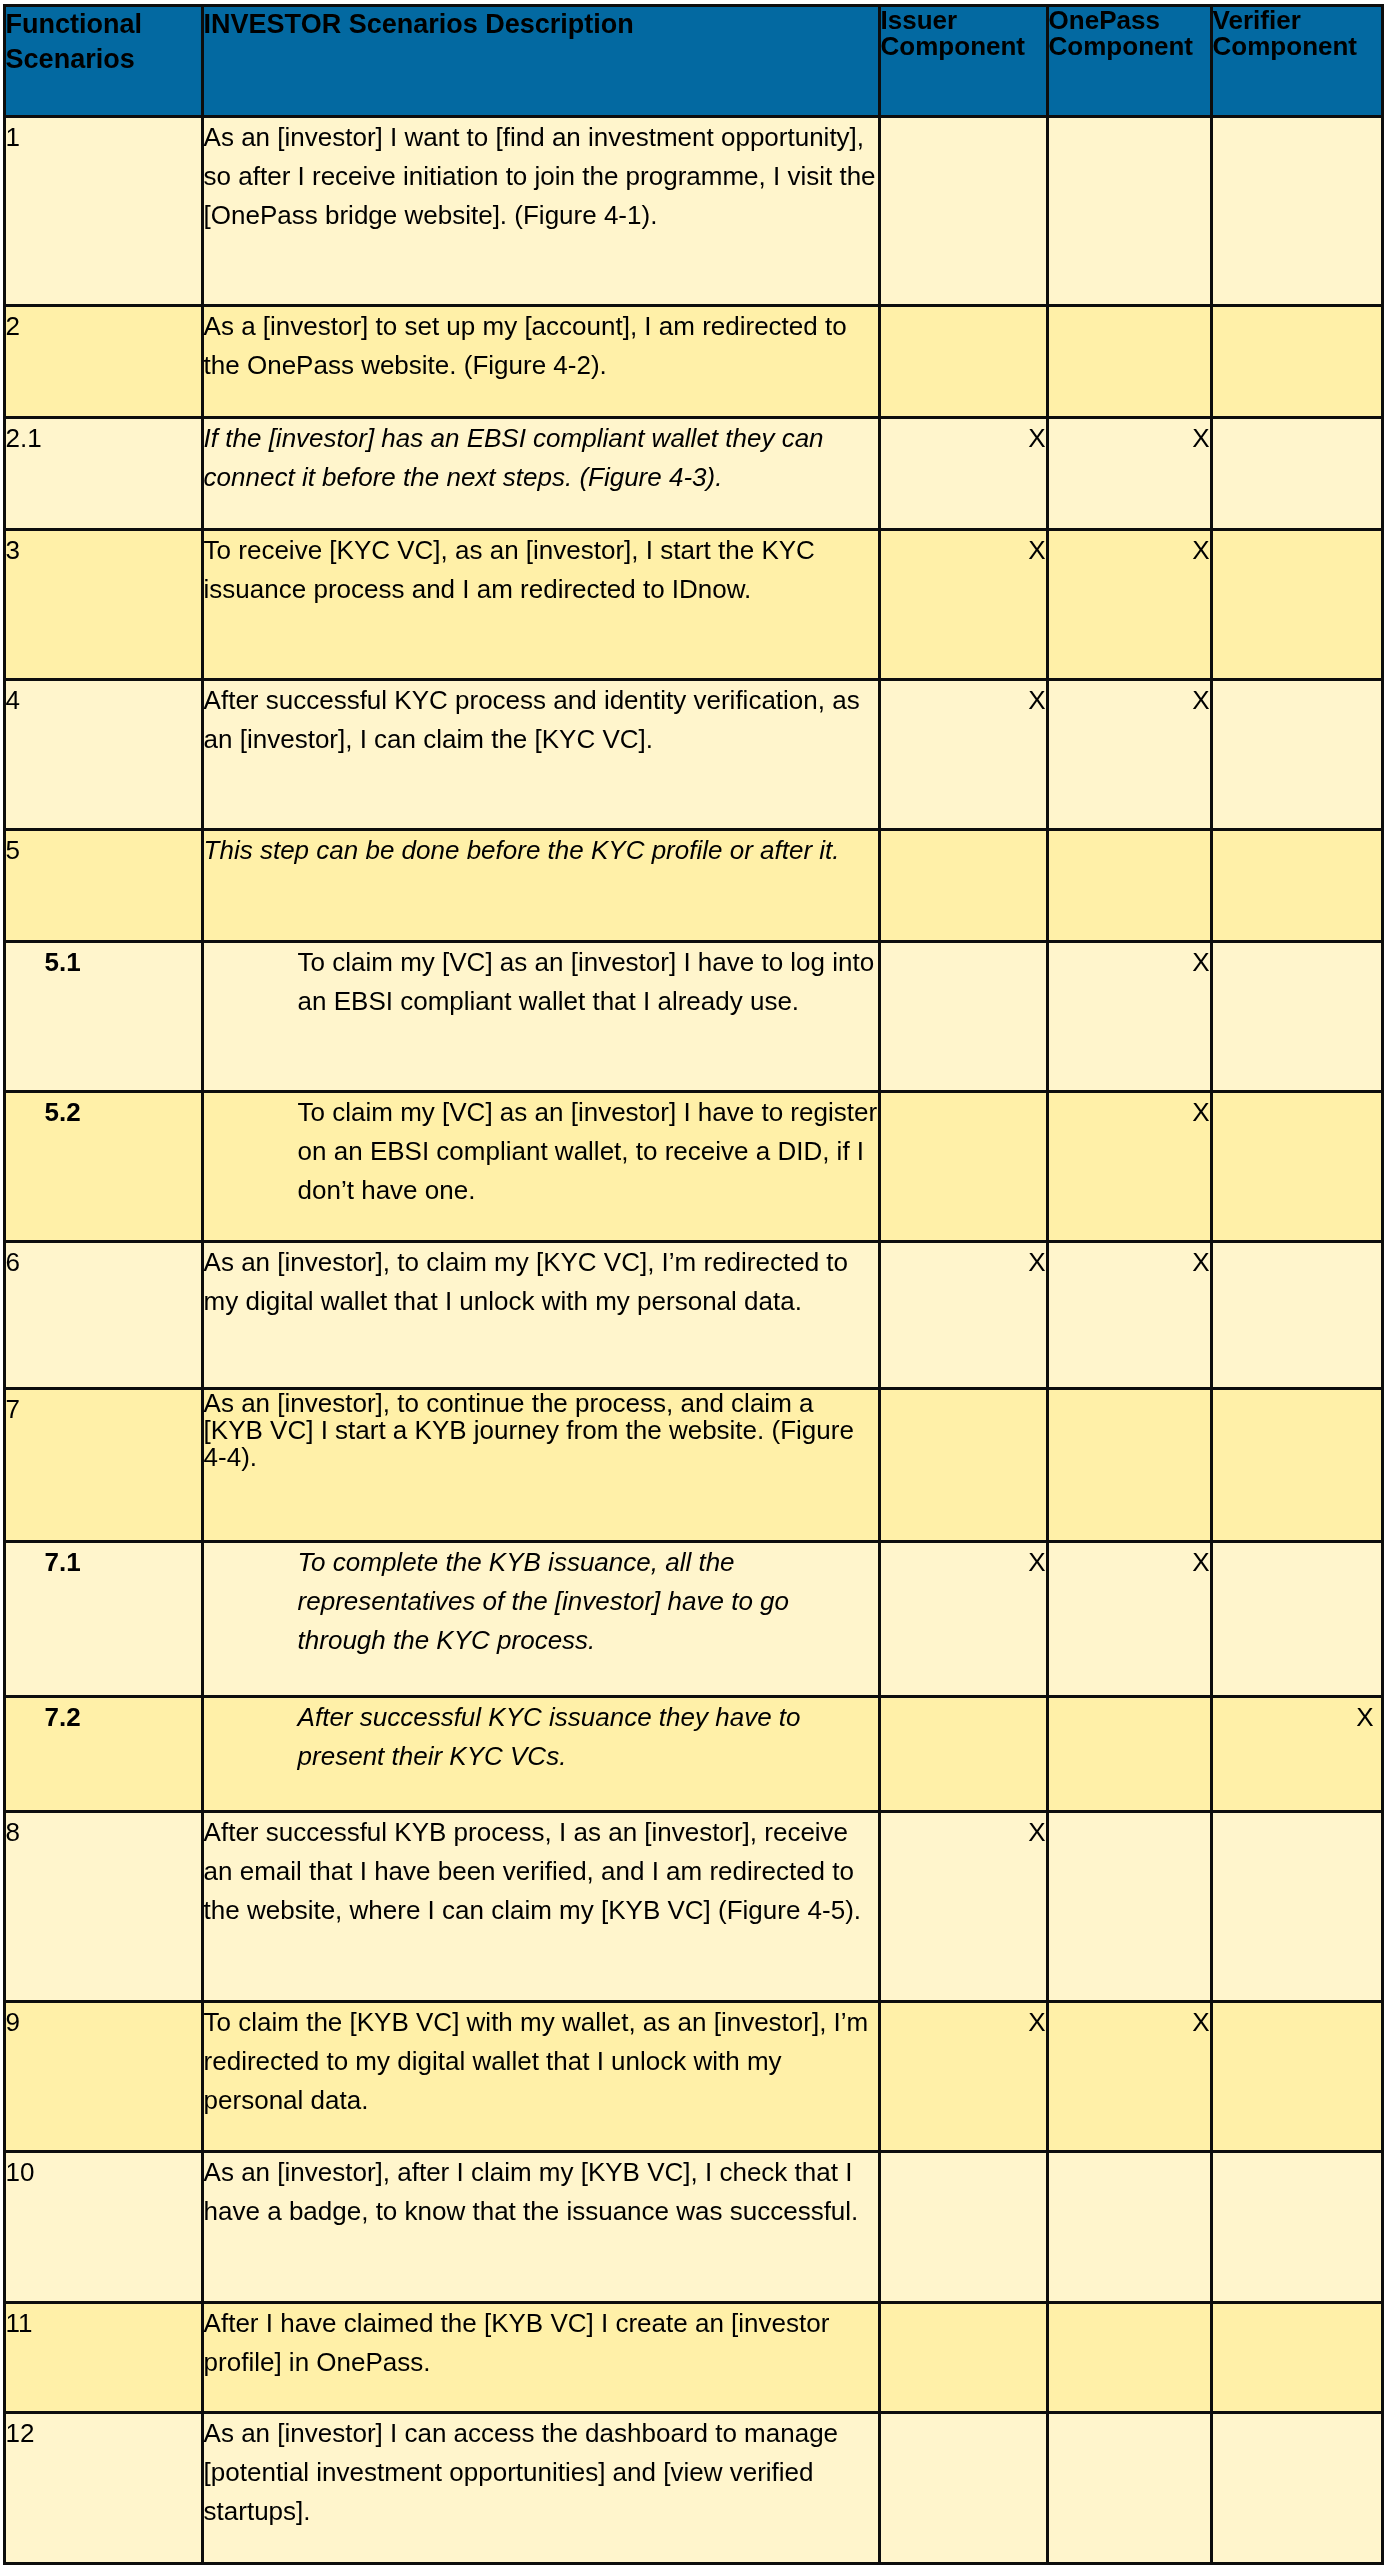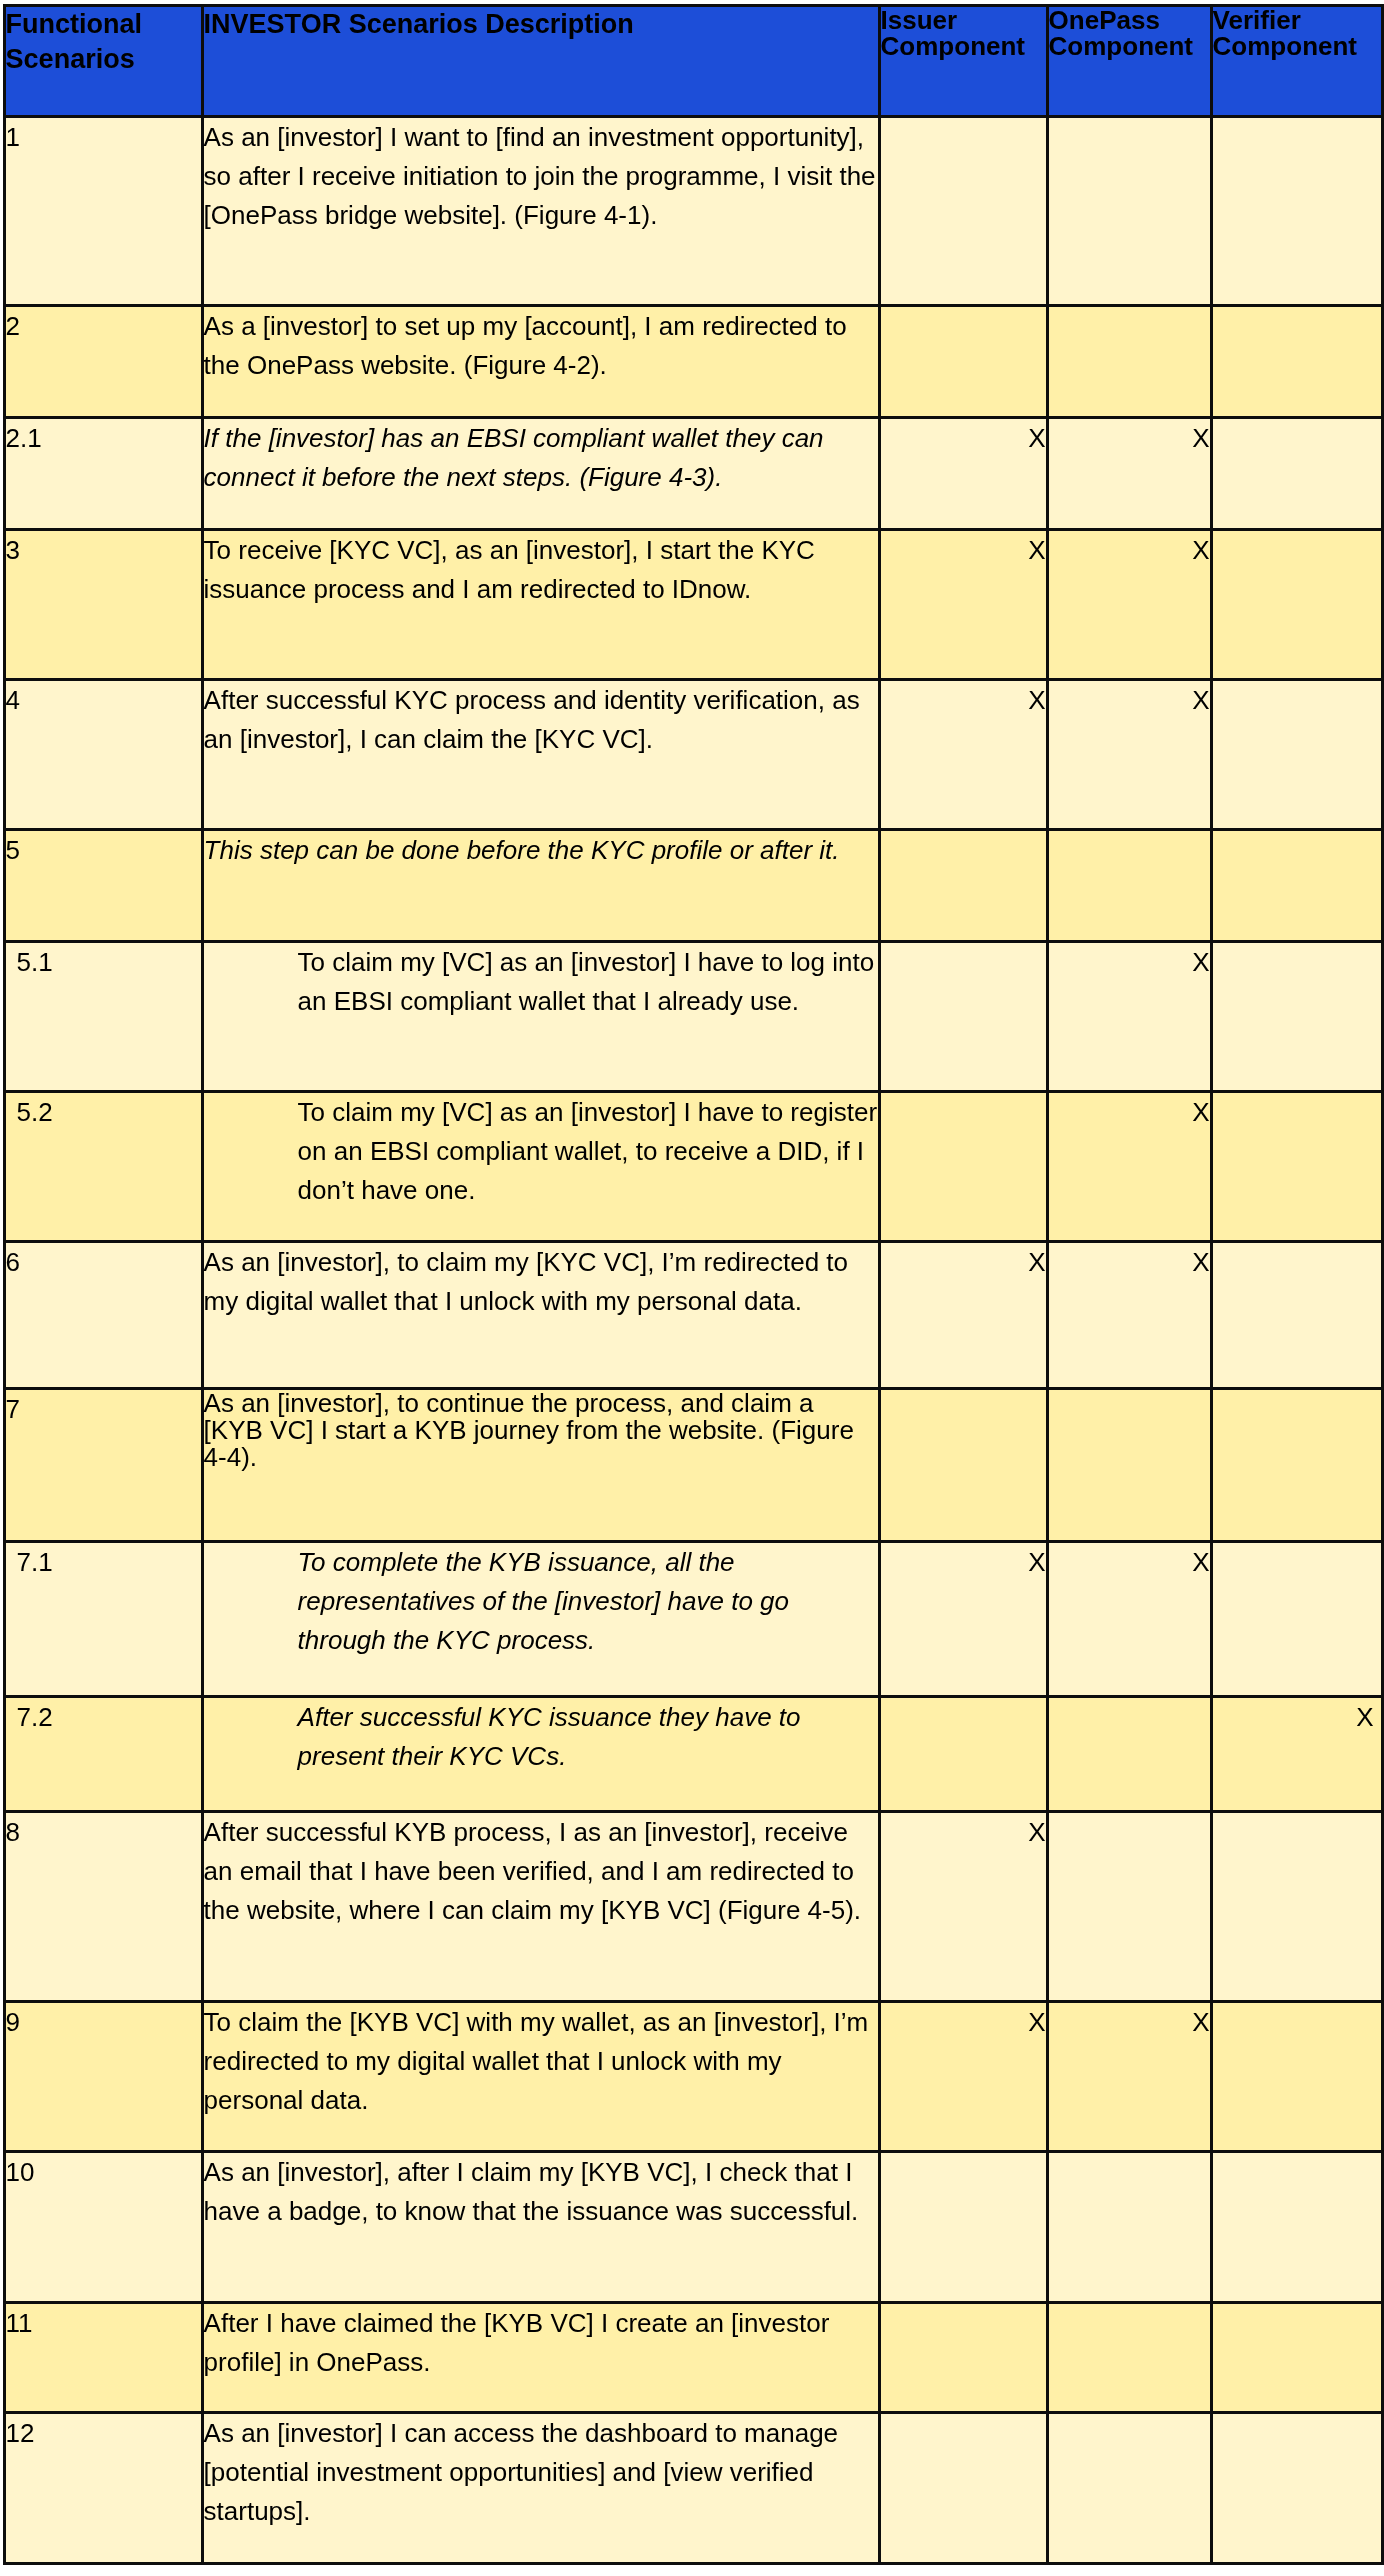--- a/index.html
+++ b/index.html
@@ -4,28 +4,28 @@
 <style>
   html, body { margin:0; padding:0; background:#ffffff; }
   body { width:1385px; height:2576px; position:relative; font-family:"Liberation Sans", sans-serif; color:#000; }
   table.grid {
     position:absolute; left:2.6px; top:3.5px; width:1378px;
     border-collapse:collapse; table-layout:fixed;
   }
   table.grid td, table.grid th {
     border:3.5px solid #0d0d0d; vertical-align:top; padding:0;
   }
-  th { background:#1d4ed8; text-align:left; font-weight:bold; }
+  th { background:#0369a1; text-align:left; font-weight:bold; }
   th.big { font-size:27px; line-height:35px; padding:19px 14px 0 14px; }
   th.small { font-size:26px; line-height:26px; padding:19px 12px 0 12px; }
   tr.hdr { height:111px; }
   tr.odd td { background:#FFF5CC; }
   tr.even td { background:#FFF0A8; }
   td.num { font-size:26px; line-height:38px; padding:19px 14px 0 14px; }
-  td.num.sub { padding-left:11px; }
+  td.num.sub { padding-left:39px;font-weight:bold; }
   td.desc { font-size:26px; line-height:39px; padding:19px 12px 0 12px; }
   td.desc.indent { padding-left:94px; }
   td.desc.italic { font-style:italic; }
   td.mark { font-size:26px; line-height:38px; text-align:right; padding:19px 26px 0 0; }
 </style>
 </head>
 <body>
 
 <table class="grid">
   <colgroup>

